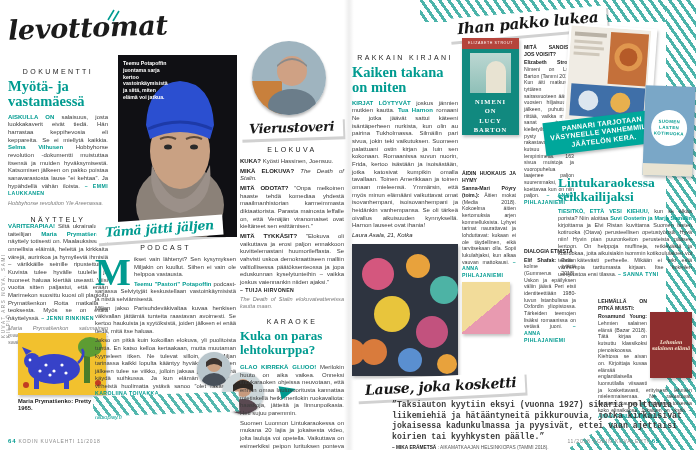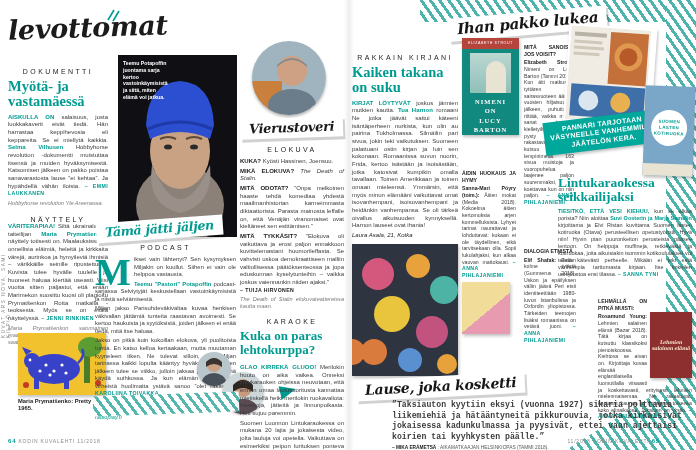--- a/index.html
+++ b/index.html
@@ -167,21 +167,21 @@
   <div class="abs" style="left:344px;top:0;width:10px;height:450px;background:linear-gradient(90deg,rgba(0,0,0,0) 0%,rgba(0,0,0,.07) 50%,rgba(0,0,0,0) 100%);"></div>
 
   <div class="abs stripes" style="left:420px;top:0;width:276px;height:22px;"></div>
   <div class="abs stripes" style="left:666px;top:0;width:30px;height:450px;"></div>
   <div class="abs stripes" style="left:566px;top:368px;width:130px;height:82px;clip-path:polygon(100% 0,100% 100%,0 100%);"></div>
 
   <div class="abs ribbon script" style="left:448px;top:12px;font-size:15px;transform:rotate(-5deg);color:#161616;">Ihan pakko lukea</div>
 
   <div class="abs" style="left:352px;top:54px;width:106px;">
     <div class="lbl">RAKKAIN KIRJANI</div>
-    <div class="h-serif teal" style="font-size:14.5px;margin:4px 0 5px;">Kaiken takana on suku</div>
+    <div class="h-serif teal" style="font-size:14.5px;margin:4px 0 5px;">Kaiken takana on miten</div>
     <div class="body">
       <p><span class="lead">KIRJAT LÖYTYVÄT</span><span> joskus jännien mutkien kautta. </span><span class="bname">Tua Harnon</span><span> romaani Ne jotka jäävät sattui käteeni isäntäperheen nurkista, kun olin au pairina Tukholmassa. Silmäilin pari sivua, jokin teki vaikutuksen. Suomeen palattuani ostin kirjan ja luin sen kokonaan. Romaanissa suvun nuorin, Frida, kertoo isästään ja isoisästään, jotka katosivat kumpikin omalla tavallaan. Toinen Amerikkaan ja toinen omaan mieleensä. Ymmärsin, että myös minun elämääni vaikuttavat omat isovanhempani, isoisovanhempani ja heidänkin vanhempansa. Se oli tärkeä oivallus aikuisuuden kynnyksellä. Harnon lauseet ovat ihania!</span></p>
       <p style="font-style:italic;color:#222;">Laura Asala, 21, Kotka</p>
     </div>
     <div class="cover" style="width:106px;height:132px;margin-top:4px;">
       <svg width="106" height="132">
           <rect width="106" height="132" fill="#2e3440"></rect>
         <circle cx="26" cy="30" r="16" fill="#d4577e"></circle>
           <circle cx="66" cy="22" r="12" fill="#e8a23c"></circle>
         <circle cx="92" cy="46" r="14" fill="#4db3a5"></circle>

